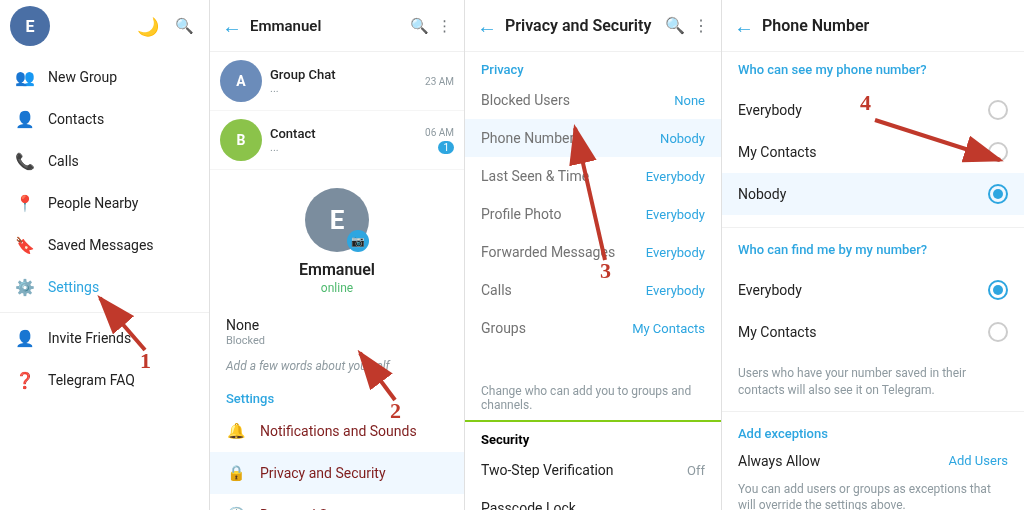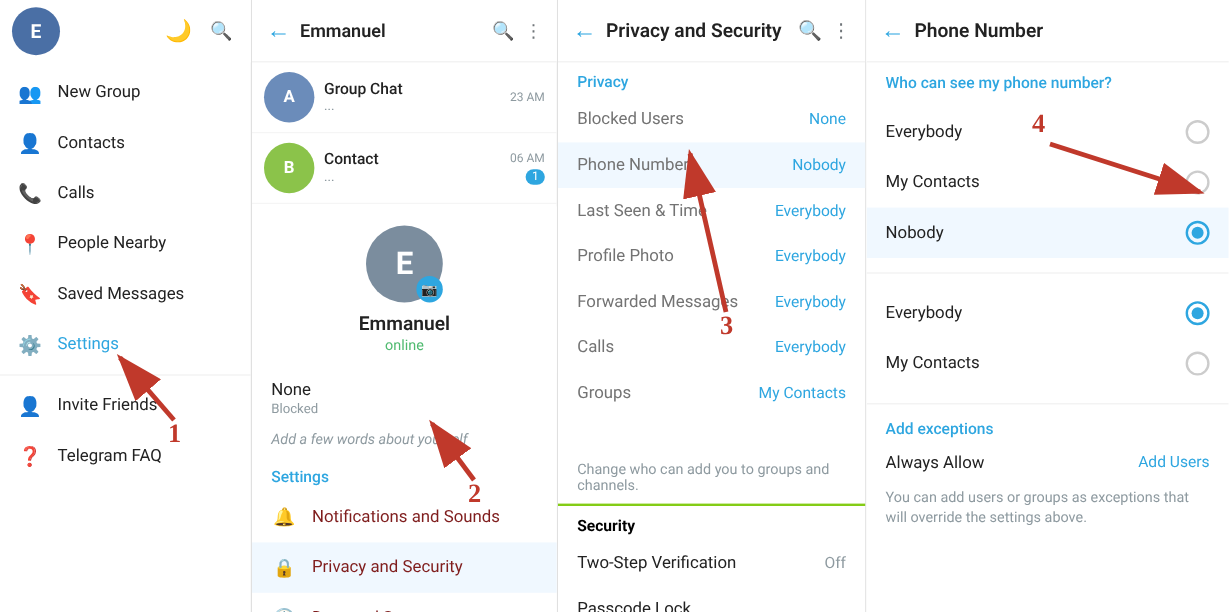--- a/index.html
+++ b/index.html
@@ -307,30 +307,32 @@
         <div class="radio-item">
           <span class="radio-label">My Contacts</span>
           <div class="radio-circle"></div>
         </div>
         <div class="radio-item" style="background:#f0f8ff;">
           <span class="radio-label">Nobody</span>
           <div class="radio-circle selected"></div>
         </div>
       </div>
       <div class="section-divider"></div>
+      <div class="find-section-label">Who can find me by my number?</div>
       <div class="radio-group">
         <div class="radio-item">
           <span class="radio-label">Everybody</span>
           <div class="radio-circle selected"></div>
         </div>
         <div class="radio-item">
           <span class="radio-label">My Contacts</span>
           <div class="radio-circle"></div>
         </div>
       </div>
+      <div class="find-note">Users who have your number saved in their contacts will also see it on Telegram.</div>
       <div class="section-divider"></div>
       <div class="add-exceptions-label">Add exceptions</div>
       <div class="exceptions-row">
         <span class="always-allow">Always Allow</span>
         <span class="add-users-btn">Add Users</span>
       </div>
       <div class="exceptions-note">You can add users or groups as exceptions that will override the settings above.</div>
     </div>
   </div>
 

